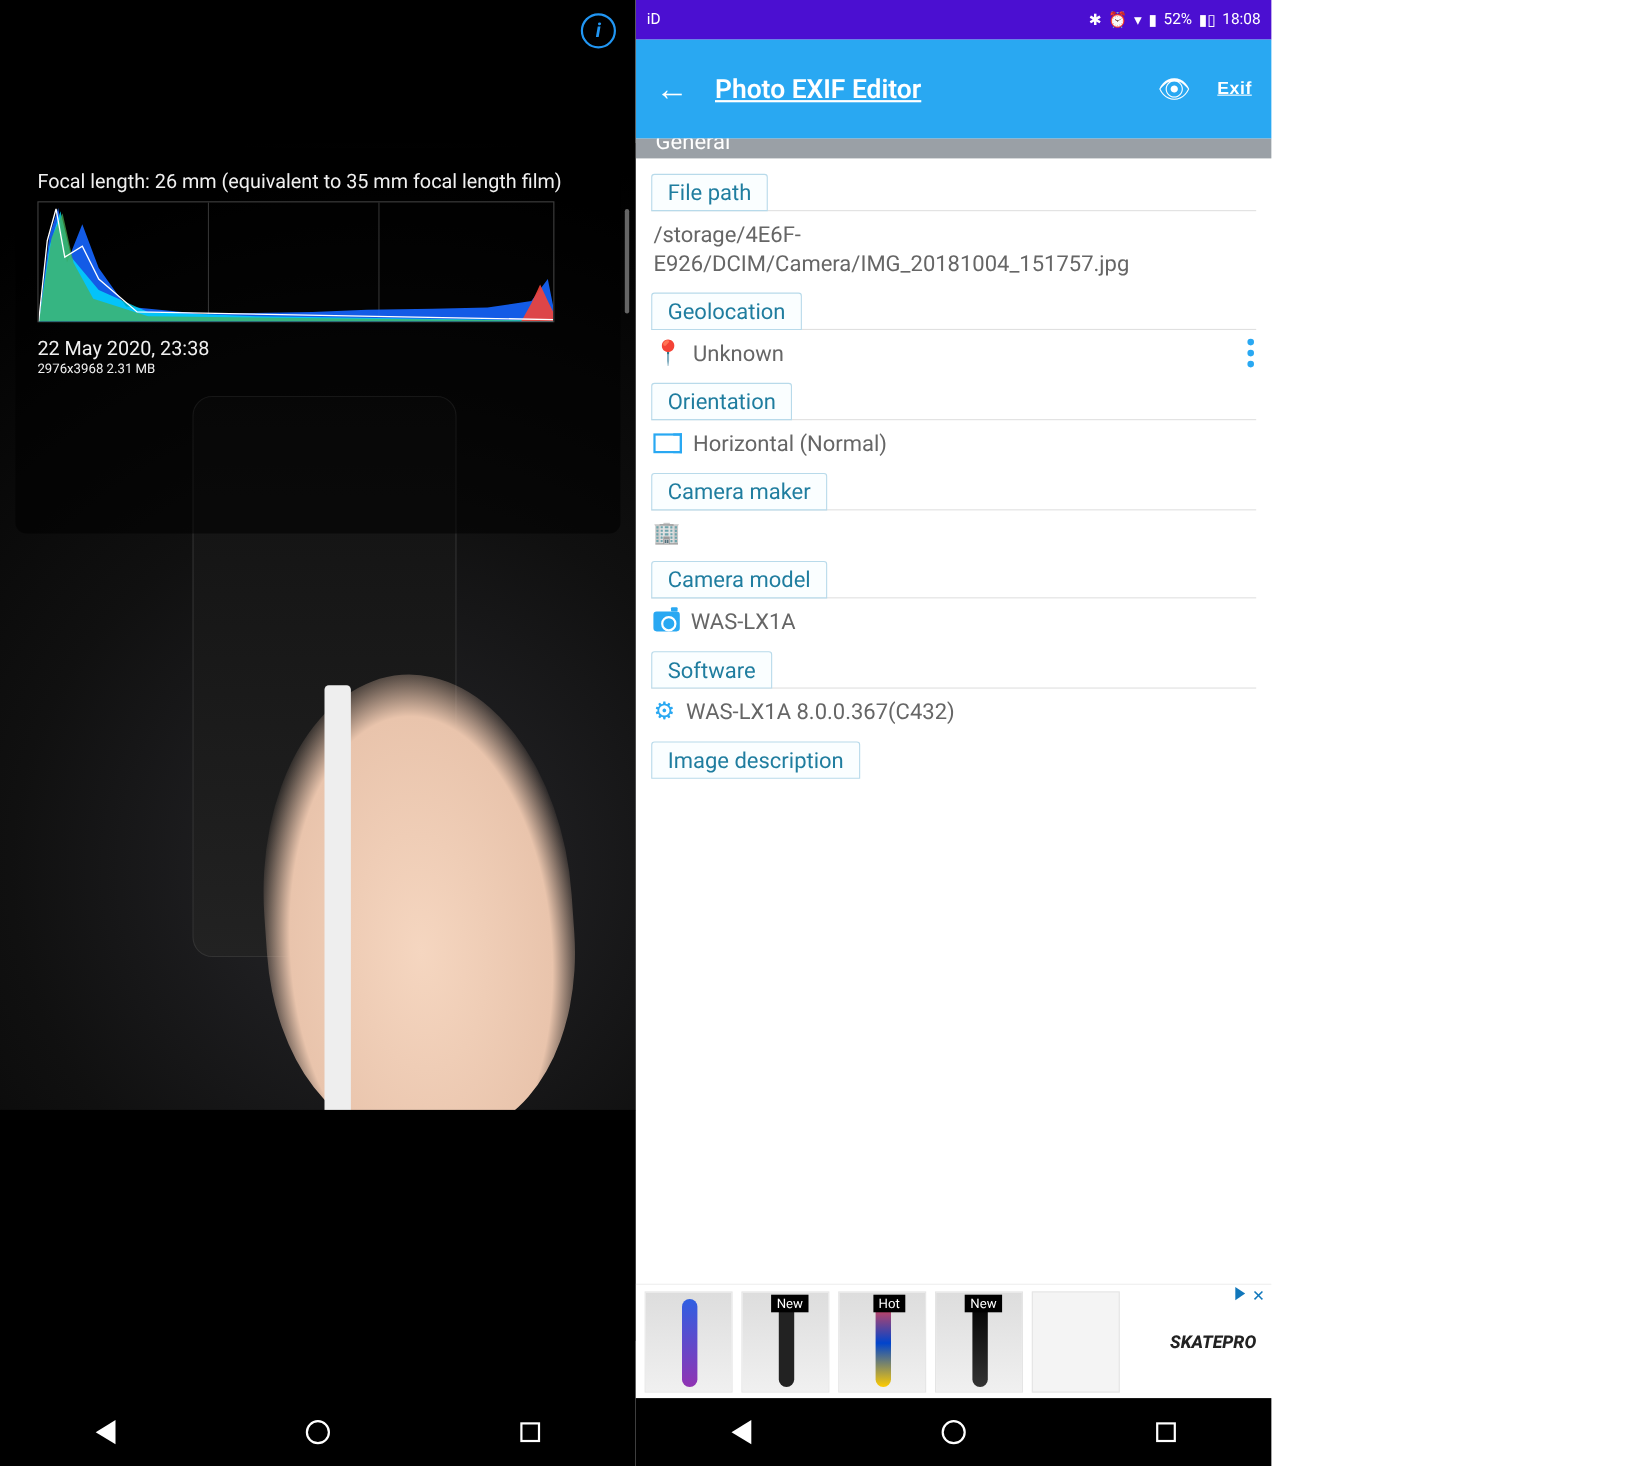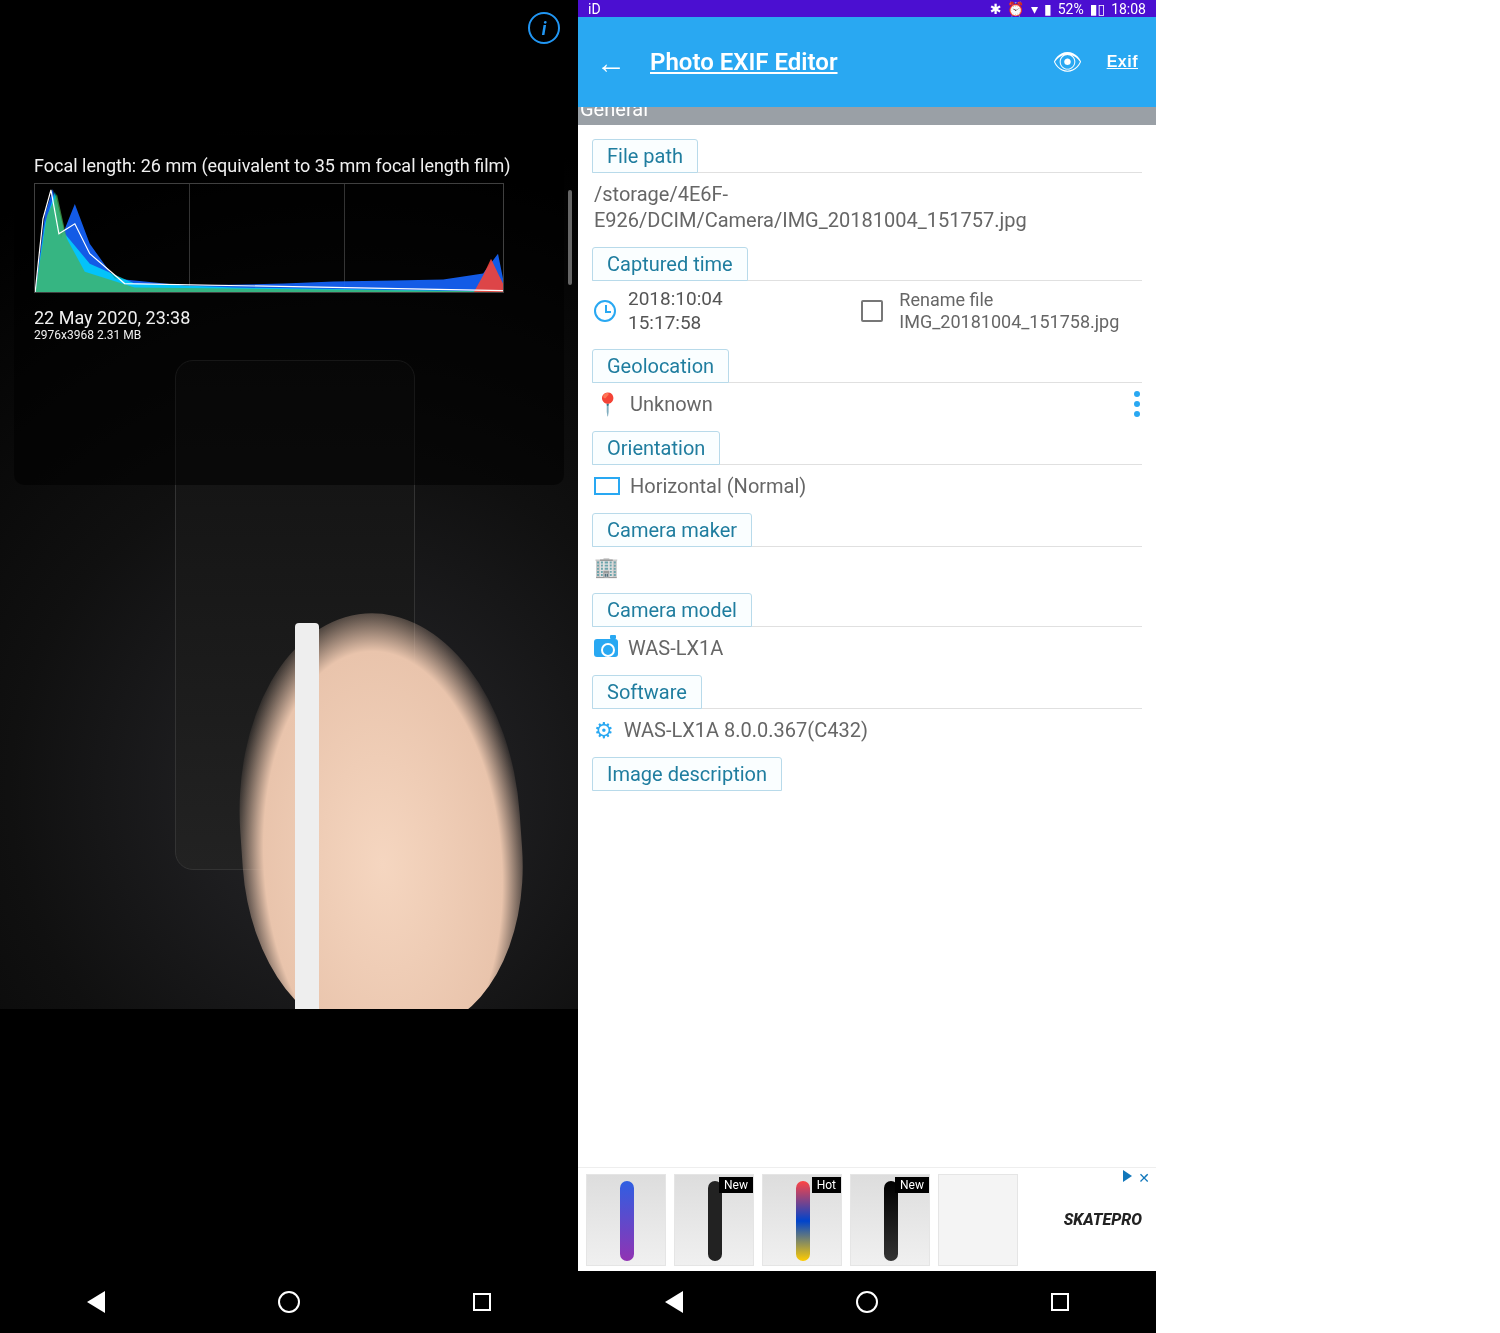--- a/index.html
+++ b/index.html
@@ -37,30 +37,30 @@
   .left .black-bar { position:absolute; left:0; right:0; bottom:114px; height:210px; background:#000; }
 
   .left .navbar, .right .navbar { position:absolute; bottom:0; left:0; right:0; height:62px;
     background:#000; display:flex; justify-content:space-around; align-items:center; }
   .nav-icon { color:#fff; }
   .nav-tri { width:0;height:0;border-top:11px solid transparent;border-bottom:11px solid transparent;border-right:18px solid #fff; }
   .nav-circ { width:22px;height:22px;border:2px solid #fff;border-radius:50%; }
   .nav-sq { width:18px;height:18px;border:2px solid #fff; }
 
   
-  .right .status { height:17px; background:#4b0fd1; color:#fff; font-size:14px;
+  .right .status { height:36px; background:#4b0fd1; color:#fff; font-size:14px;
     display:flex; align-items:center; justify-content:space-between; padding:0 10px; }
   .right .status .sicons { display:flex; gap:6px; align-items:center; }
   .right .appbar { height:90px; background:#29a8f2; color:#fff; display:flex; align-items:center;
     padding:0 18px; gap:24px; }
   .right .appbar .title { font-size:24px; font-weight:600; flex:1;text-decoration:underline; }
   .right .appbar .arrow { font-size:30px; }
   .right .appbar .eye { font-size:24px; }
   .right .appbar .exif-btn { font-size:16px; font-weight:700; text-decoration:underline; font-family:Liberation Sans, sans-serif; letter-spacing:0.5px; }
-  .right .section-head-cut { height:18px; background:#9aa0a6; color:#fff; font-size:20px; padding-left:2px; overflow:hidden; }
+  .right .section-head-cut { height:18px; background:#9aa0a6; color:#fff; font-size:20px; padding-left:18px; overflow:hidden; }
   .right .section-head-cut span { position:relative; top:-10px; }
   .right .content { padding:0 14px 0 14px; color:#555; }
   .right .field { margin-top:14px; }
   .right .tag { display:inline-block; border:1px solid #b8daea; border-radius:3px 3px 0 0;
     color:#1f7d9f; font-size:20px; padding:4px 14px; background:#fafeff; }
   .right .rule { height:1px; background:#e0e0e0; margin-top:-1px; }
   .right .val-row { display:flex; align-items:center; gap:10px; padding:8px 2px 0; font-size:20px; color:#666; }
   .right .val-text { flex:1; line-height:26px; }
   .icon-grey { color:#9e9e9e; font-size:22px; width:26px; text-align:center; }
   .clock-icon { width:22px;height:22px;border:2px solid #29a8f2;border-radius:50%;position:relative;display:inline-block;}
@@ -86,21 +86,21 @@
   .right .ad { position:absolute; bottom:62px; left:0; right:0; height:104px; background:#fff;
     border-top:1px solid #eee; display:flex; align-items:center; gap:8px; padding:6px 8px; }
   .right .ad .prod { position:relative; width:80px; height:92px; background:linear-gradient(#ddd,#f0f0f0);
     border:1px solid #e5e5e5; }
   .right .ad .board { position:absolute; left:33px; top:6px; width:14px; height:80px;
     border-radius:7px; background:linear-gradient(#2f5fe2,#9133b3); }
   .right .ad .b2 .board{background:#222;}
   .right .ad .b3 .board{background:linear-gradient(#f44,#04c,#fc0);}
   .right .ad .b4 .board{background:linear-gradient(#000,#333);}
   .right .ad .b5 { background:#f4f4f4;}
-  .right .ad .tagpill{position:absolute;right:0;top:2px;background:#000;color:#fff;font-size:12px;padding:1px 5px;}
+  .right .ad .tagpill{position:absolute;right:18px;top:2px;background:#000;color:#fff;font-size:12px;padding:1px 5px;}
   .right .ad .logo { flex:1; text-align:right; font-weight:800; font-style:italic; color:#222; padding-right:6px;}
   .right .ad .adinfo { position:absolute; right:6px; top:2px; display:flex; gap:6px; color:#17b; font-size:14px;}
   .right .ad .adinfo .tri{ width:0;height:0;border-top:6px solid transparent;border-bottom:6px solid transparent;border-left:9px solid #17b;}
 </style>
 </head>
 <body>
 
 <div class="left">
   <div class="photo-dim"></div>
   <div class="phone-held"></div>
@@ -164,40 +164,20 @@
   <div class="content">
 
     <div class="field">
       <span class="tag">File path</span>
       <div class="rule"></div>
       <div class="val-row">
           <div class="val-text">/storage/4E6F-E926/DCIM/Camera/IMG_20181004_151757.jpg</div>
         </div>
     </div>
 
-    <div class="field">
-      <span class="tag">Captured time</span>
-      <div class="rule"></div>
-      <div class="captured-row">
-        <div class="c1">
-          <span class="clock-icon"></span>
-          <div class="stack">
-            <div>2018:10:04</div>
-            <div>15:17:58</div>
-          </div>
-        </div>
-        <div class="c2">
-          <span class="chk"></span>
-          <div class="rn">
-            <div>Rename file</div>
-            <div>IMG_20181004_151758.jpg</div>
-          </div>
-        </div>
-      </div>
-    </div>
 
     <div class="field">
       <span class="tag">Geolocation</span>
       <div class="rule"></div>
       <div class="val-row">
         <span class="icon-grey">📍</span>
         <div class="val-text">Unknown</div>
         <div class="kebab">
             <span></span>
             <span></span>

